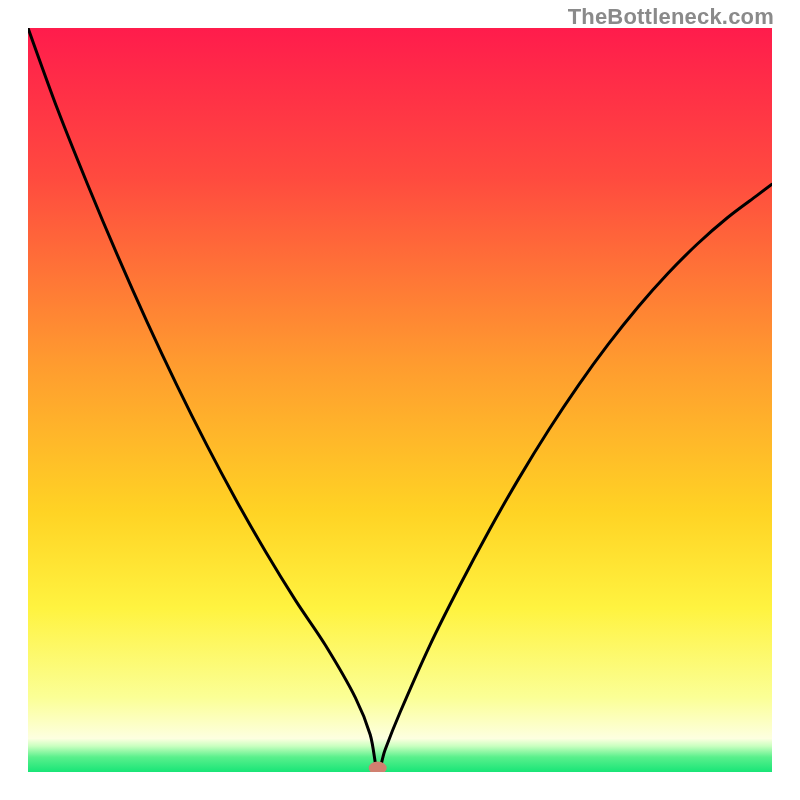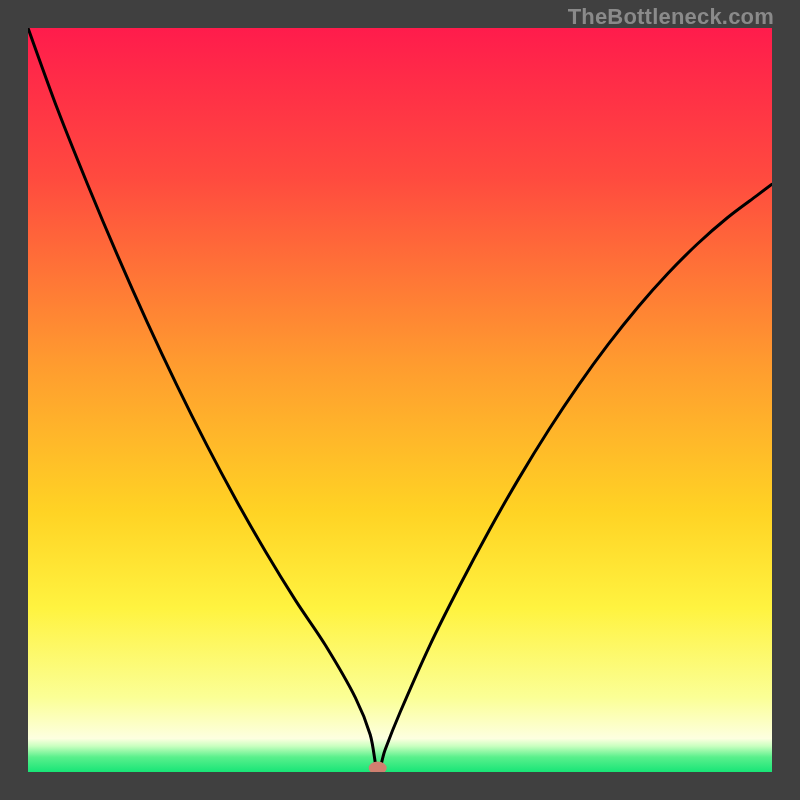--- a/index.html
+++ b/index.html
@@ -9,21 +9,21 @@
     height: 800px;
     background: #000;
     overflow: hidden;
   }
   .frame {
     position: absolute;
     left: 0;
     top: 0;
     width: 800px;
     height: 800px;
-    background: #404040;
+    background: #ffffff;
   }
   .plot-area {
     position: absolute;
     left: 28px;
     top: 28px;
     width: 744px;
     height: 744px;
   }
   .watermark {
     position: absolute;

